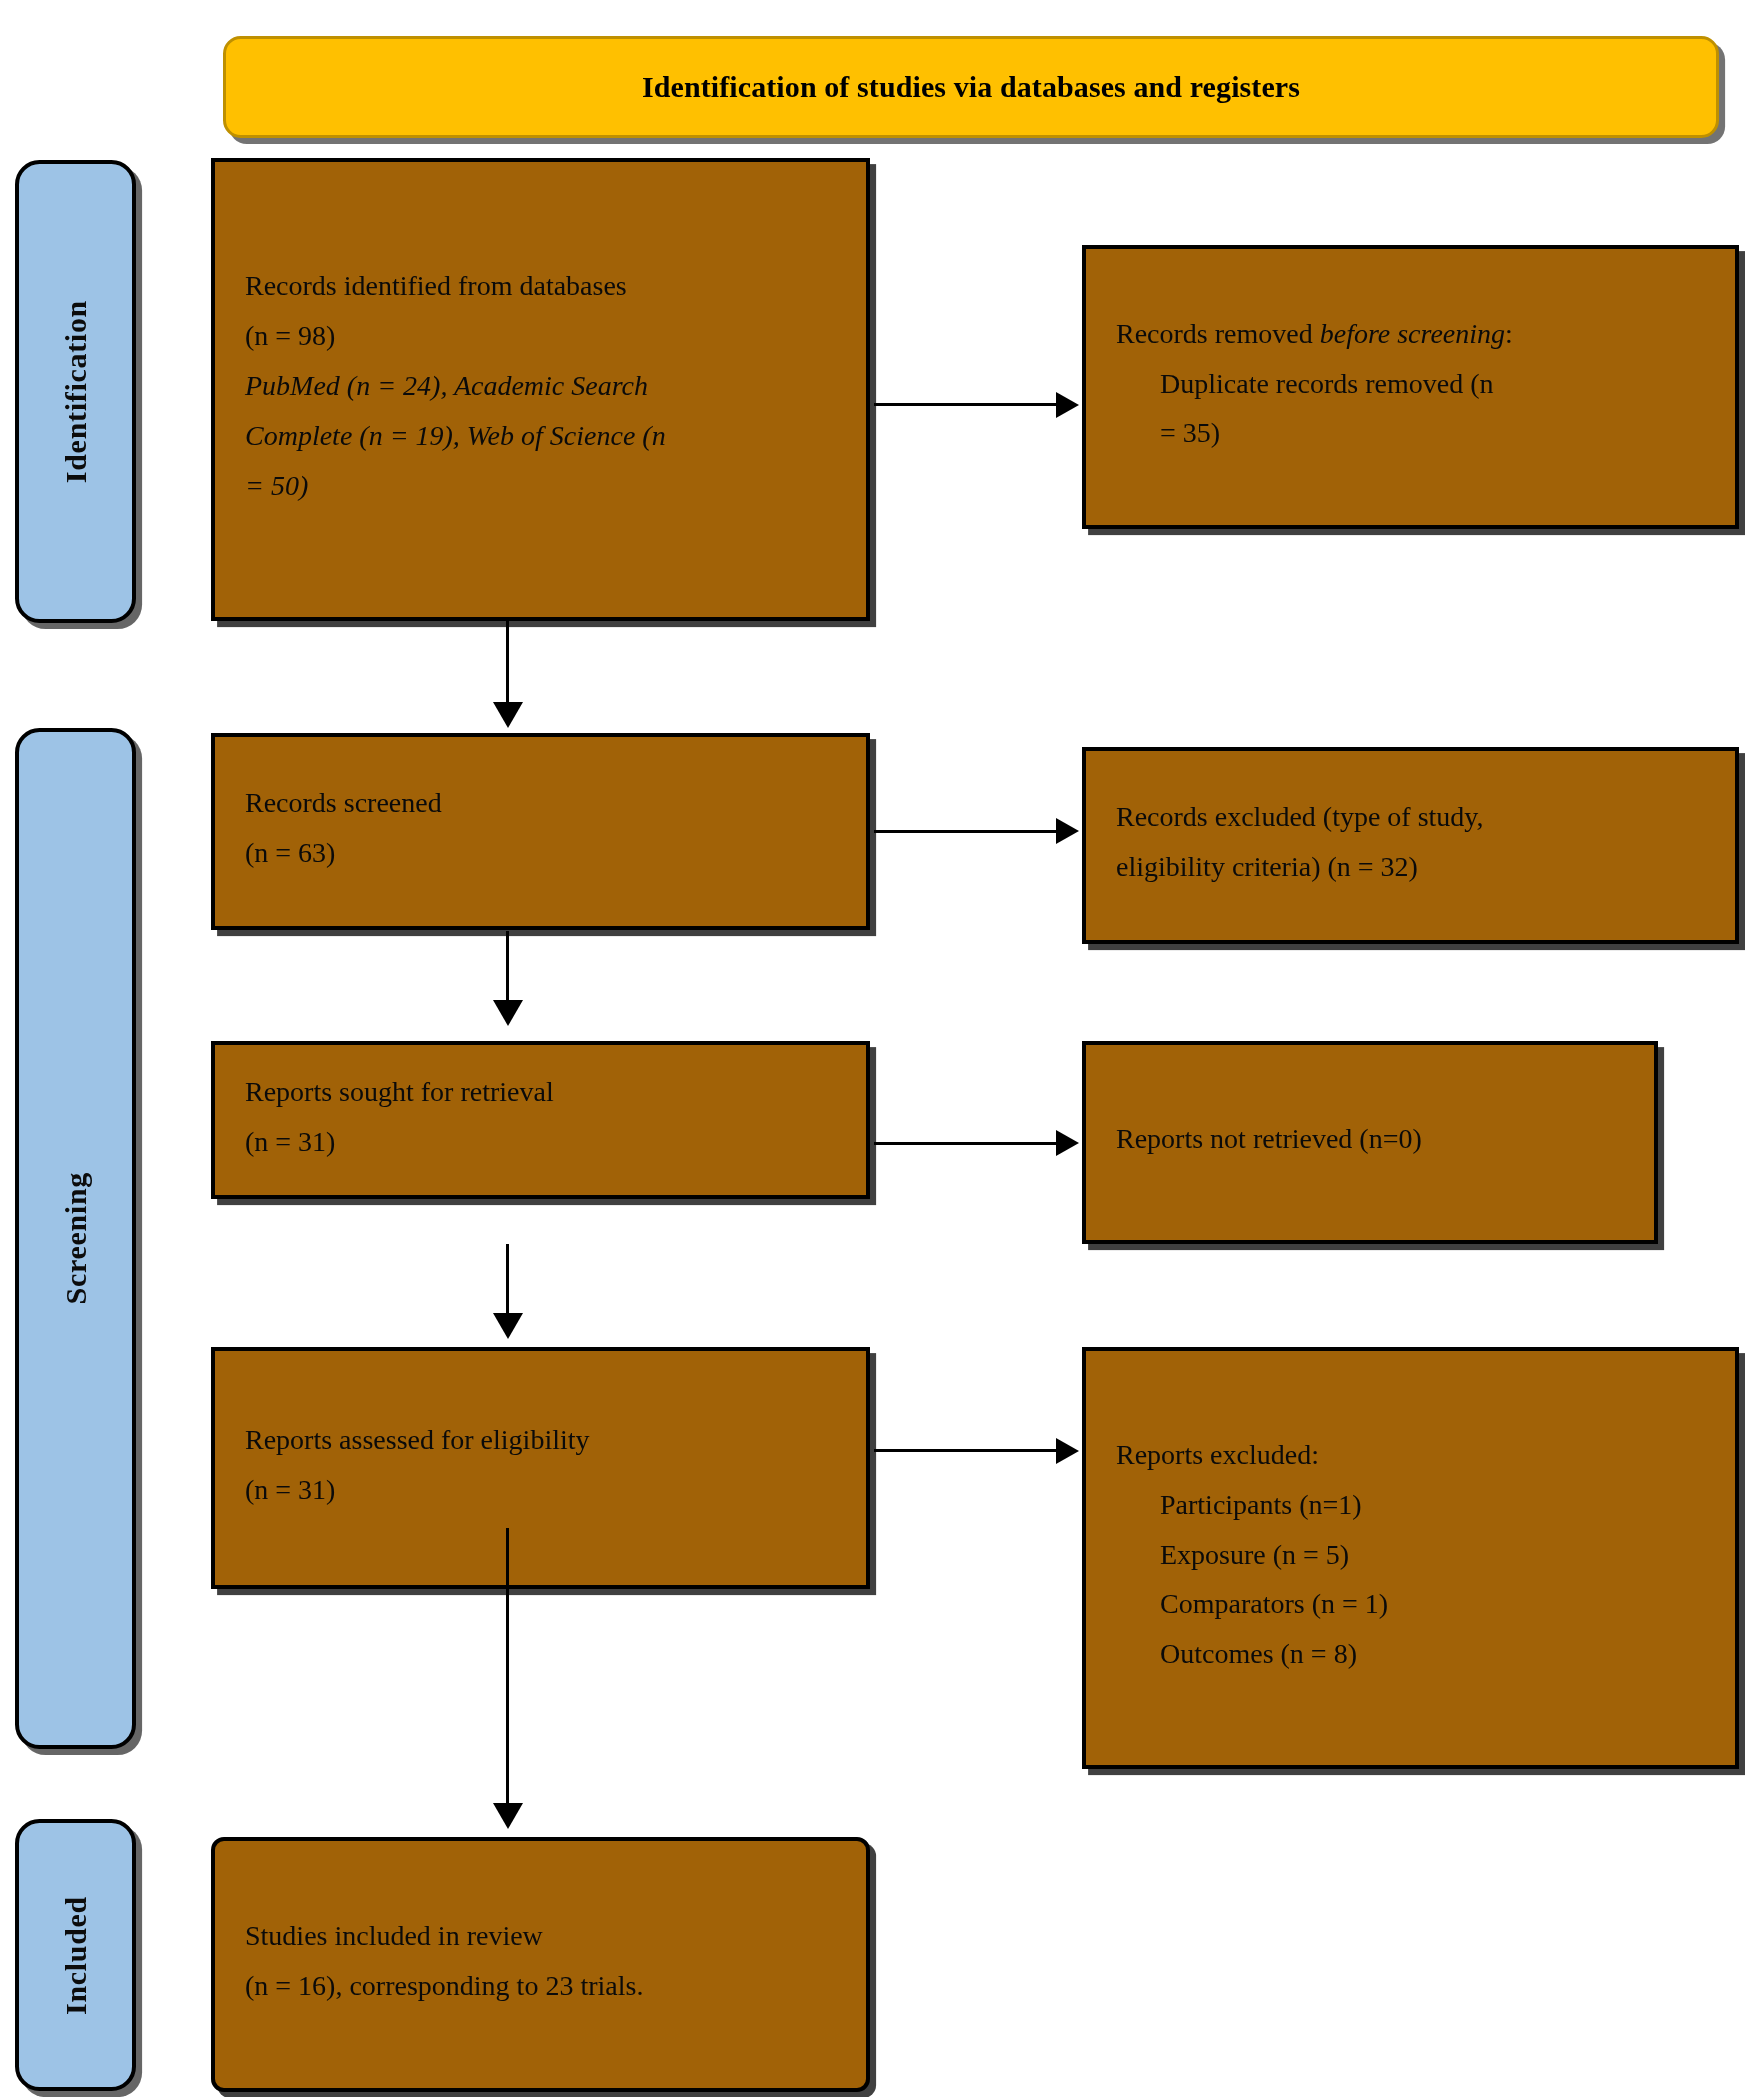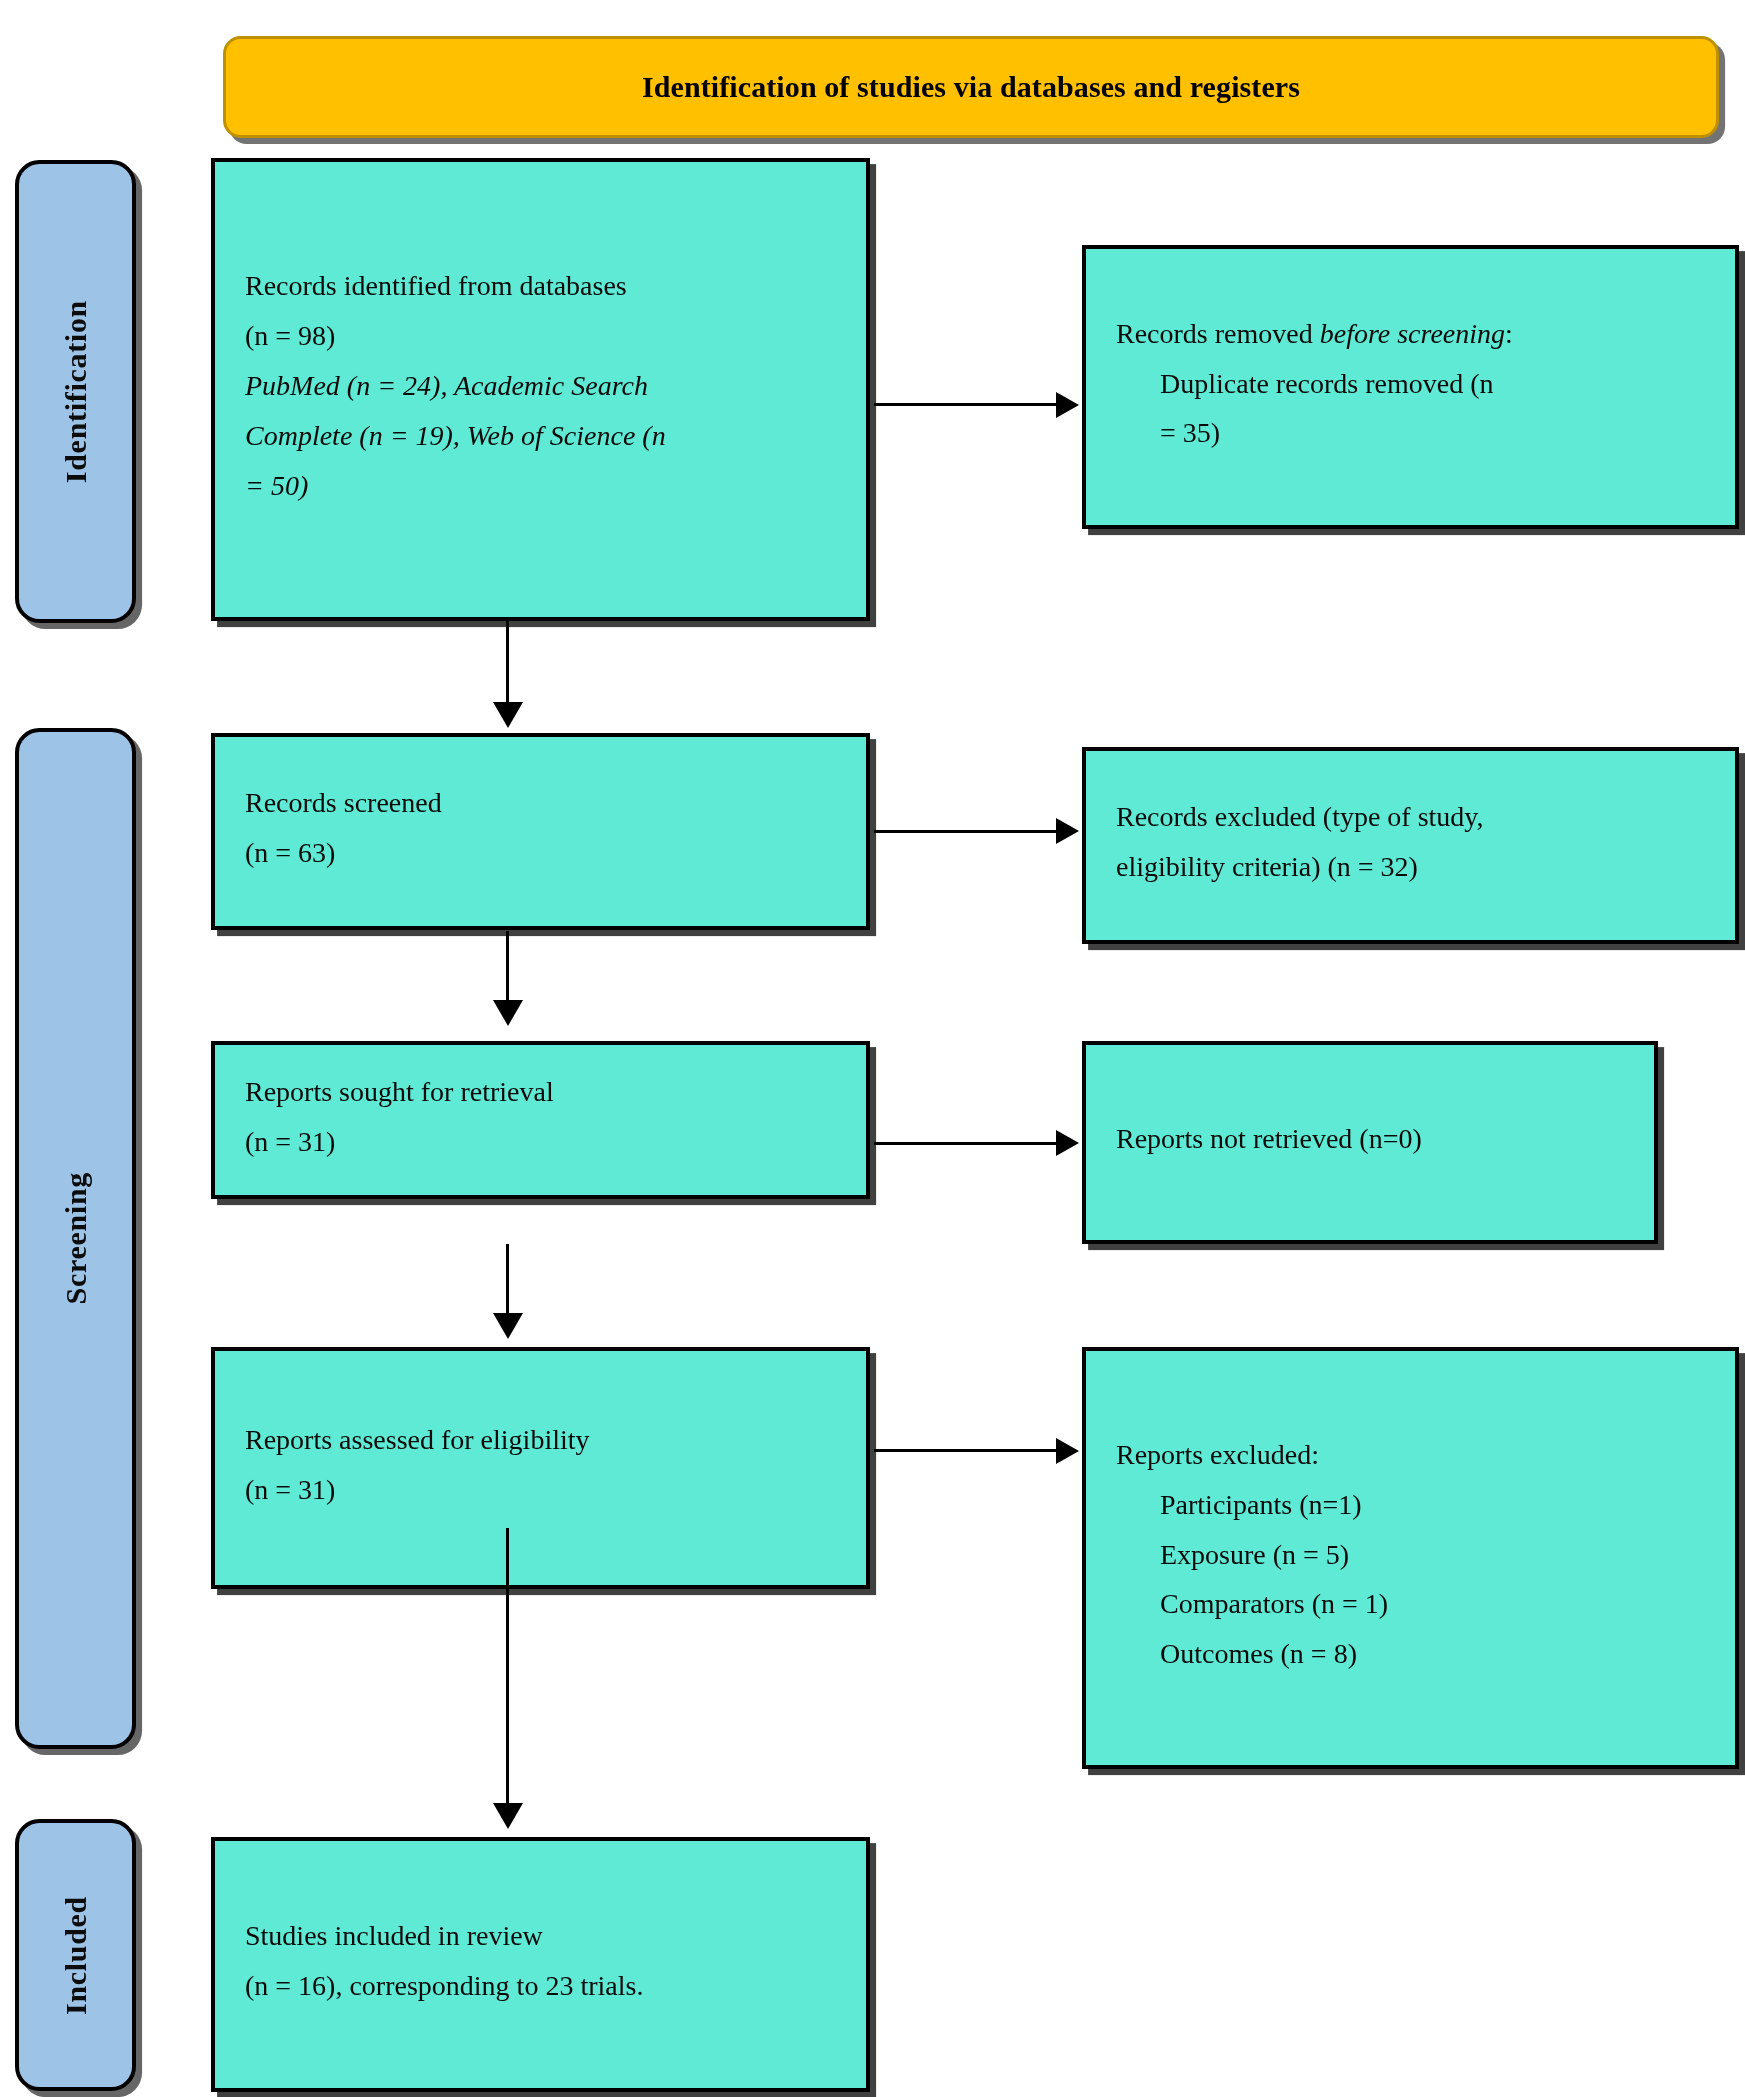--- a/index.html
+++ b/index.html
@@ -56,21 +56,21 @@
     transform: rotate(180deg);
     font-weight: bold;
     font-size: 30px;
     color: #0c0c0c;
     white-space: nowrap;
     letter-spacing: 0.7px;
   }
 
   
   .node {
-    background: #5eead4;
+    background: #a16207;
     border: 4.1px solid #000000;
     box-shadow: 6.1px 6.1px 0 rgba(0,0,0,0.75);
     padding: 16px 30px 23px 30px;
     display: flex;
     flex-direction: column;
     justify-content: center;
   }
   .node p {
     margin: 0 0 0 0;
     font-size: 28px;
@@ -186,19 +186,19 @@
     <p>Reports excluded:</p>
     <p class="ind">Participants (n=1)</p>
     <p class="ind">Exposure (n = 5)</p>
     <p class="ind">Comparators (n = 1)</p>
     <p class="ind">Outcomes (n = 8)</p>
   </div>
 
   <div class="abs v-line" style="left:506px; top:1516px; height:294px;"></div>
   <div class="abs arrow-down" style="left:493px; top:1791px;"></div>
 
-  <div class="abs node" style="left:211px; top:1825px; width:659px; height:255px;">
+  <div class="abs node" style="left:211px; top:1825px; width:659px; height:255px;border-radius:13px;">
     <p>Studies included in review</p>
     <p>(n = 16), corresponding to 23 trials.</p>
   </div>
 
 </div>
 
 
 </body></html>

